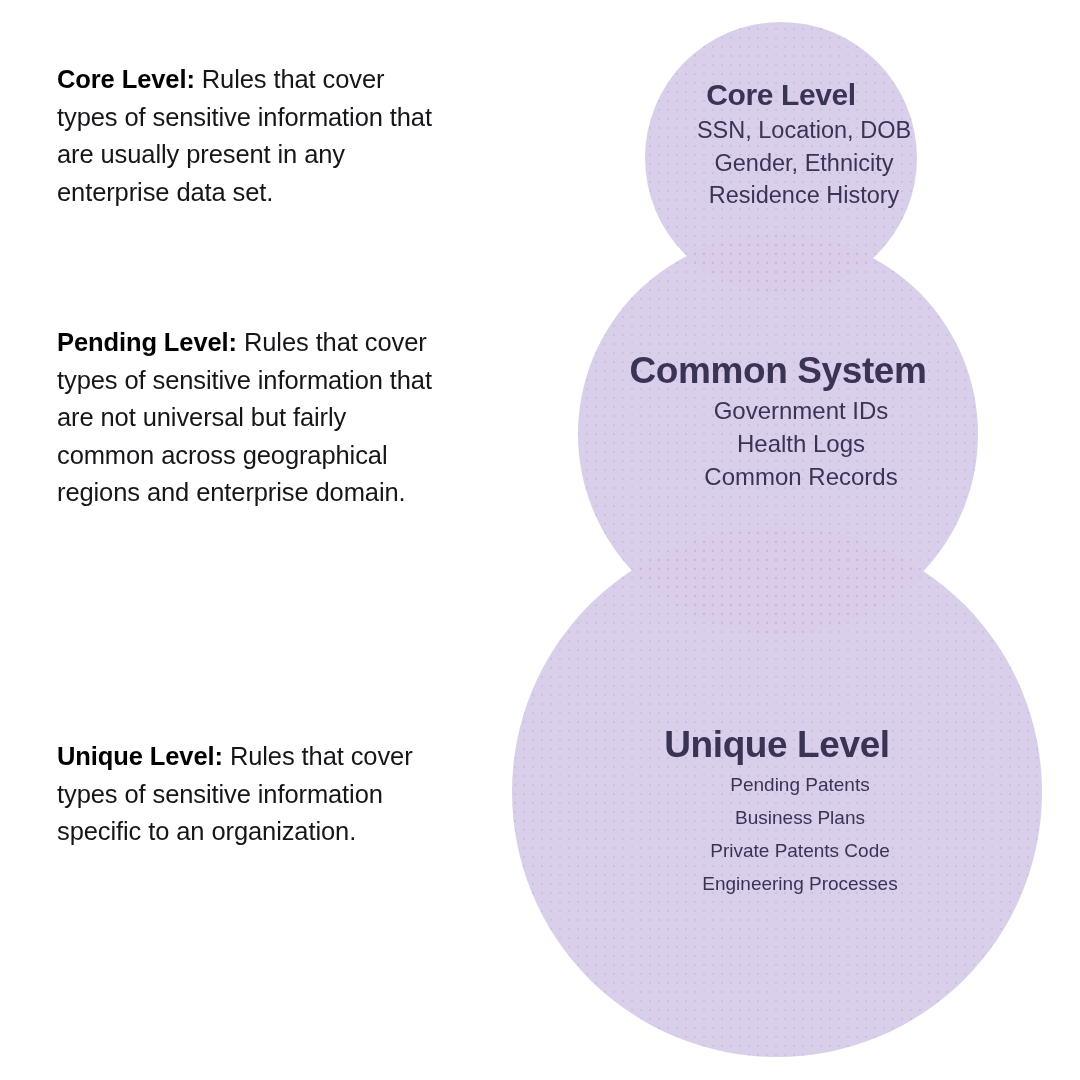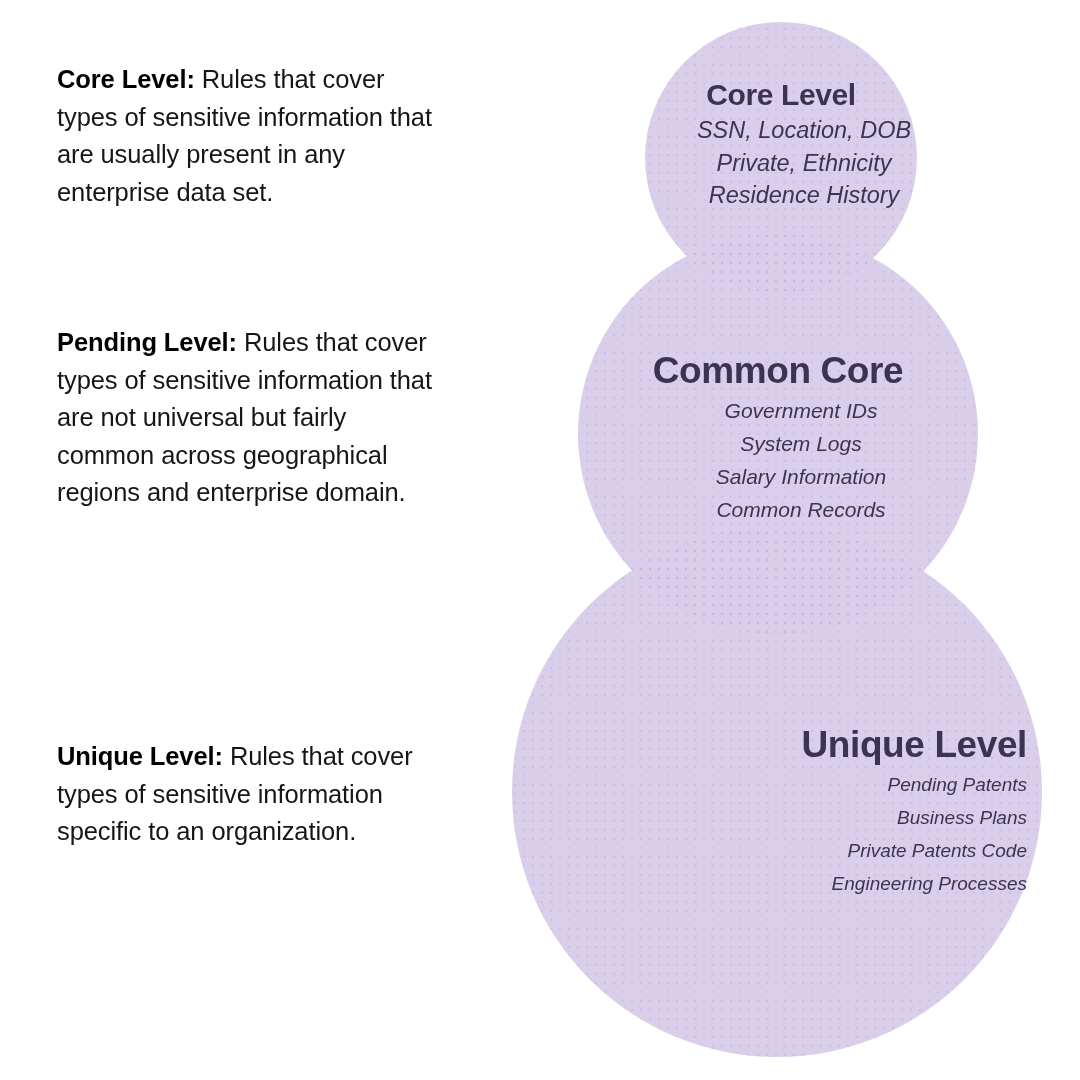--- a/index.html
+++ b/index.html
@@ -71,21 +71,20 @@
     user-select: none;
   }
 
   .circle-title {
     font-weight: bold;
     letter-spacing: -0.4px;
     white-space: nowrap;
   }
 
   .circle-items {
-    font-style: italic;
     font-weight: 500;
     margin-left: 46px;
   }
 
   .circle-items div { white-space: nowrap; }
 
   
   #label-core {
     left: 645px;
     top: 76px;
@@ -104,30 +103,29 @@
   #label-common {
     left: 578px;
     top: 348px;
     width: 400px;
   }
   #label-common .circle-title {
     font-size: 37px;
     line-height: 46px;
   }
   #label-common .circle-items {
-    font-size: 21px;
+    font-size: 24px;
     line-height: 33px;
   }
 
   
   #label-unique {
     left: 527px;
     top: 722px;
     width: 500px;
-    text-align: right;
   }
   #label-unique .circle-title {
     font-size: 37px;
     line-height: 46px;
   }
   #label-unique .circle-items {
     font-size: 19px;
     line-height: 33px;
   }
 </style>
@@ -169,31 +167,30 @@
         <circle id="circle-core-tex" fill="url(#dots)" cx="781" cy="158" r="136"></circle>
         <circle id="circle-common-tex" fill="url(#dots)" cx="778" cy="434" r="200"></circle>
         <circle id="circle-unique-tex" fill="url(#dots)" cx="777" cy="792" r="265"></circle>
       </g>
     </svg>
 
     <div class="circle-label" id="label-core">
       <div class="circle-title">Core Level</div>
       <div class="circle-items">
         <div>SSN, Location, DOB</div>
-        <div>Private, Ethnicity</div>
+        <div>Gender, Ethnicity</div>
         <div>Residence History</div>
       </div>
     </div>
 
     <div class="circle-label" id="label-common">
-      <div class="circle-title">Common Core</div>
+      <div class="circle-title">Common System</div>
       <div class="circle-items">
         <div>Government IDs</div>
-        <div>System Logs</div>
-        <div>Salary Information</div>
+        <div>Health Logs</div>
         <div>Common Records</div>
       </div>
     </div>
 
     <div class="circle-label" id="label-unique">
       <div class="circle-title">Unique Level</div>
       <div class="circle-items">
         <div>Pending Patents</div>
         <div>Business Plans</div>
         <div>Private Patents Code</div>

